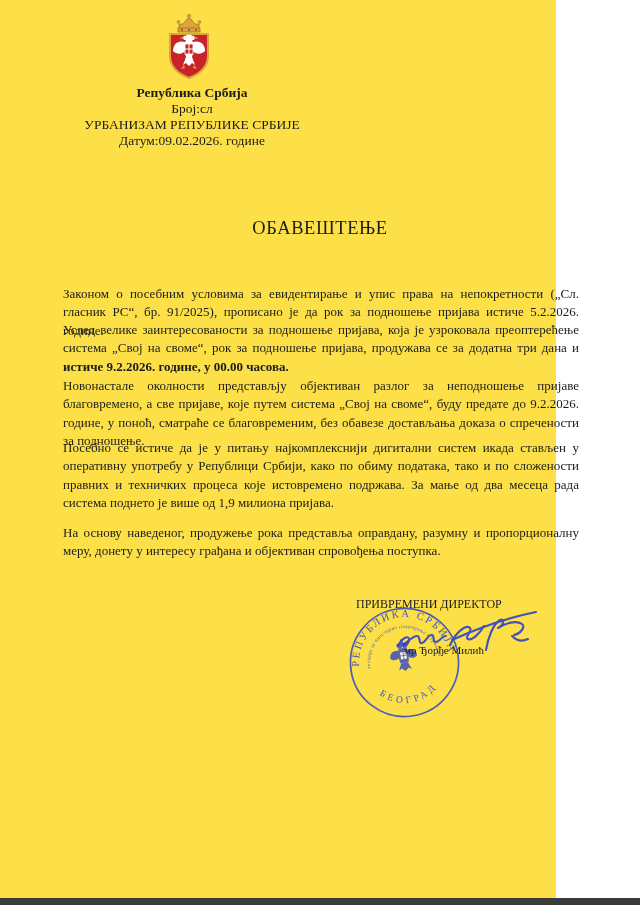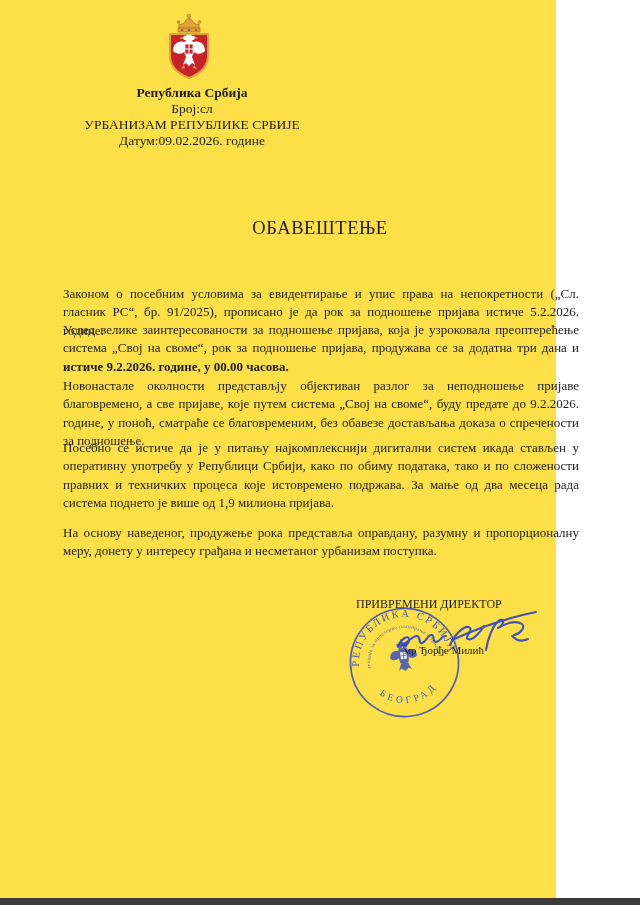--- a/index.html
+++ b/index.html
@@ -85,21 +85,21 @@
     <div>УРБАНИЗАМ РЕПУБЛИКЕ СРБИЈЕ</div>
     <div>Датум:09.02.2026. године</div>
   </div>
 
   <div class="doc-title">ОБАВЕШТЕЊЕ</div>
 
   <p class="p p1">Законом о посебним условима за евидентирање и упис права на непокретности („Сл. гласник РС“, бр. 91/2025), прописано је да рок за подношење пријава истиче 5.2.2026. године.</p>
   <p class="p p2"><span>Услед велике заинтересованости за подношење пријава, која је узроковала преоптерећење система „Свој на своме“, рок за подношење пријава, продужава се за додатна три дана и </span><b>истиче 9.2.2026. године, у 00.00 часова.</b></p>
   <p class="p p3">Новонастале околности представљју објективан разлог за неподношење пријаве благовремено, а све пријаве, које путем система „Свој на своме“, буду предате до 9.2.2026. године, у поноћ, сматраће се благовременим, без обавезе достављања доказа о спречености за подношење.</p>
   <p class="p p4">Посебно се истиче да је у питању најкомплекснији дигитални систем икада стављен у оперативну употребу у Републици Србији, како по обиму података, тако и по сложености правних и техничких процеса које истовремено подржава. За мање од два месеца рада система поднето је више од 1,9 милиона пријава.</p>
-  <p class="p p5">На основу наведеног, продужење рока представља оправдану, разумну и пропорционалну меру, донету у интересу грађана и несметаног урбанизам поступка.</p>
+  <p class="p p5">На основу наведеног, продужење рока представља оправдану, разумну и пропорционалну меру, донету у интересу грађана и објективан спровођења поступка.</p>
 
   <div class="sig-role">ПРИВРЕМЕНИ ДИРЕКТОР</div>
 
   <svg class="stamp" viewBox="0 0 113 113">
     <defs>
       <path id="stampTop" d="M 11,56.5 A 45.5,45.5 0 0 1 102,56.5"></path>
       <path id="stampInner" d="M 22,56.5 A 34.5,34.5 0 0 1 91,56.5"></path>
       <path id="stampBottom" d="M 16,56.5 A 40.5,40.5 0 0 0 97,56.5"></path>
     </defs>
     <circle cx="56.5" cy="56.5" r="54" fill="none" stroke="#3a4ec5" stroke-width="1.7" opacity="0.9"></circle>

